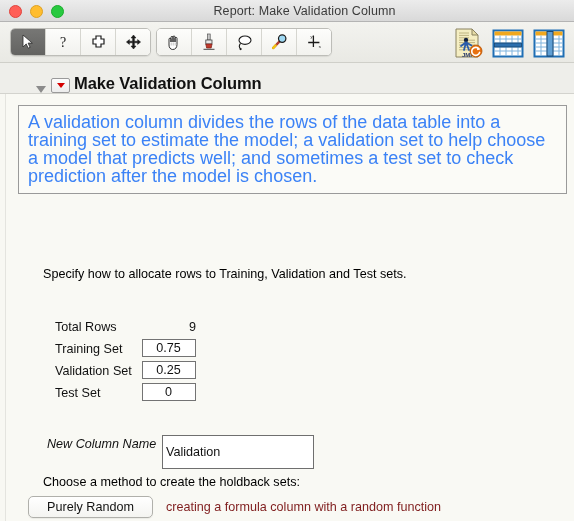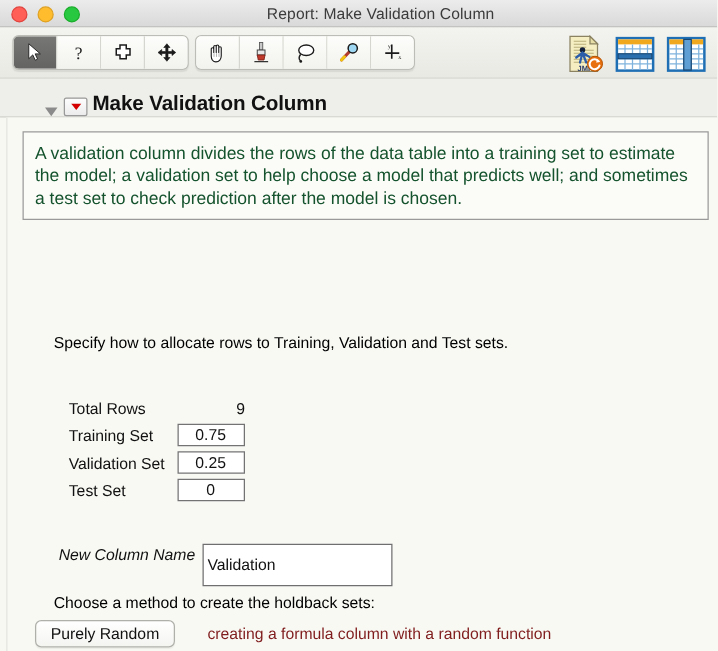--- a/index.html
+++ b/index.html
@@ -161,23 +161,23 @@
 
   .desc-box {
     position: absolute;
     left: 12px;
     top: 11px;
     width: 549px;
     padding: 7px 9px 8px 9px;
     box-sizing: border-box;
     border: 1px solid #9a9a9a;
     background: #fbfbf7;
-    font-size: 14px;
+    font-size: 18px;
     line-height: 18px;
-    color: #14532d;
+    color: #3b82f6;
   }
 
   .para {
     position: absolute;
     font-size: 12.6px;
     line-height: 17px;
     color: #000000;
     margin-left: 24px;
   }
   .para.specify { left: 13px; top: 172px; }
@@ -261,21 +261,21 @@
     border-radius: 5px;
     font-family: "Liberation Sans", sans-serif;
     font-size: 12.6px;
     color: #111;
     display: flex;
     align-items: center;
     justify-content: center;
     box-shadow: 0 1px 1px rgba(0,0,0,0.06);
     padding: 0 10px;
   }
-  .mbtn.purely     { left: 22px; top: 402px; width: 112px; }
+  .mbtn.purely     { left: 22px; top: 402px; width: 125px; }
 
   .mdesc {
     position: absolute;
     font-size: 12.6px;
     color: #7f1d1d;
   }
   .mdesc.d1 { left: 160px; top: 406px; }
 </style>
 </head>
 <body>

